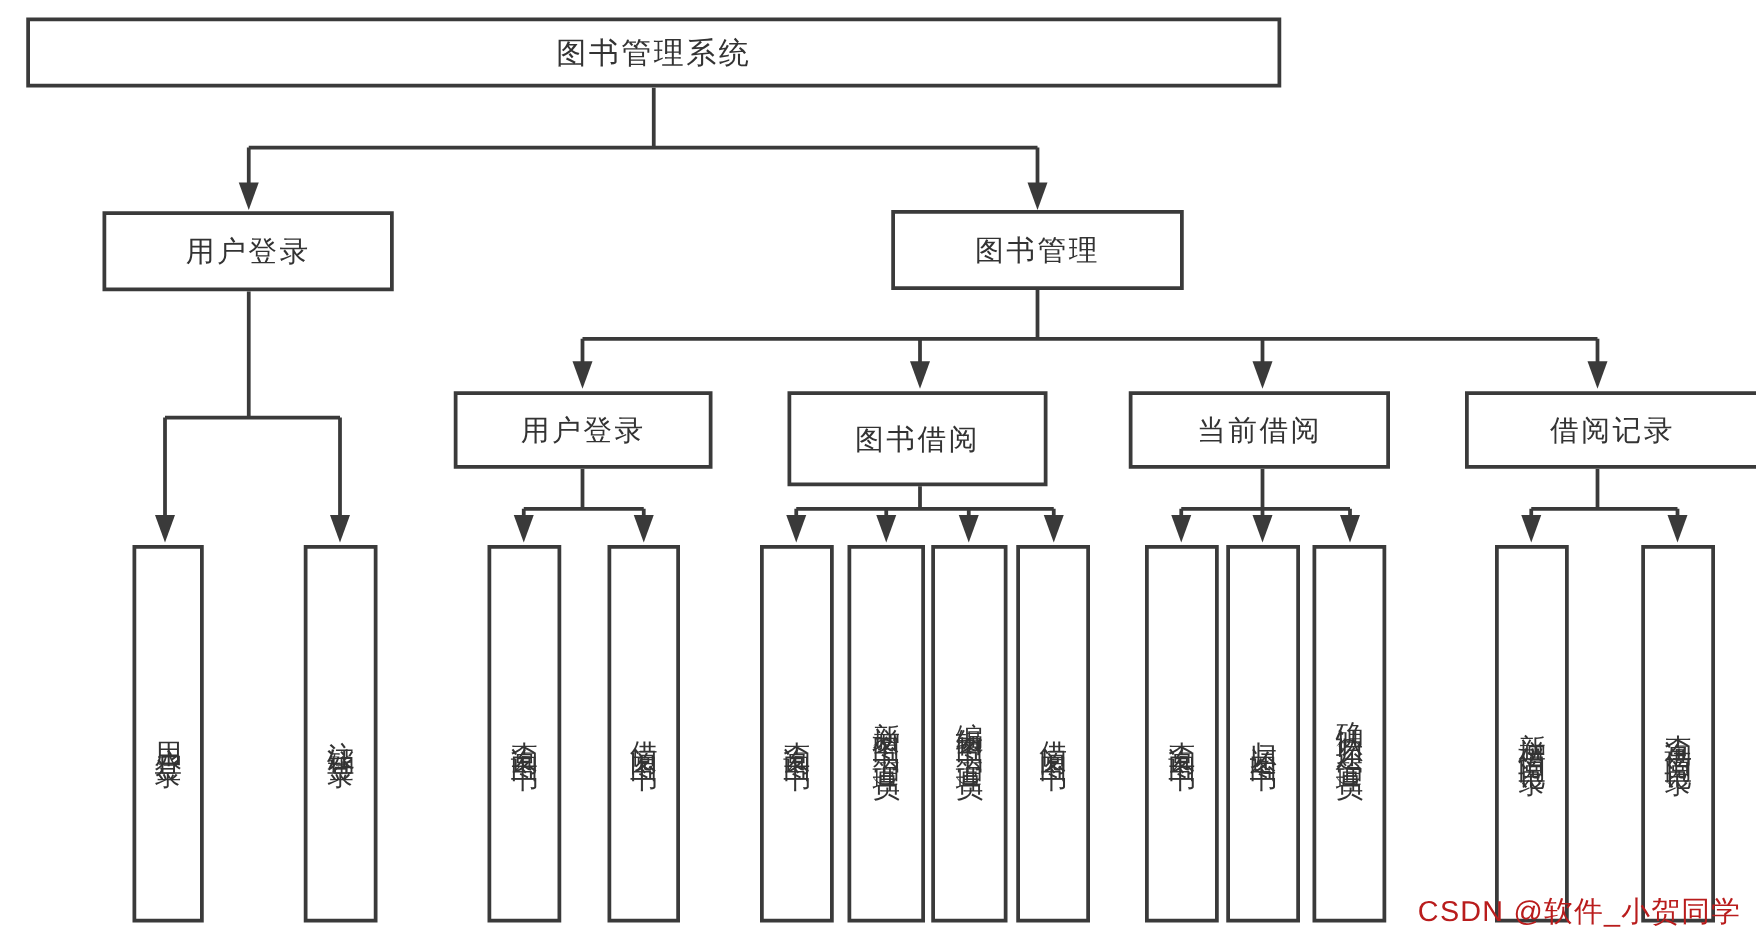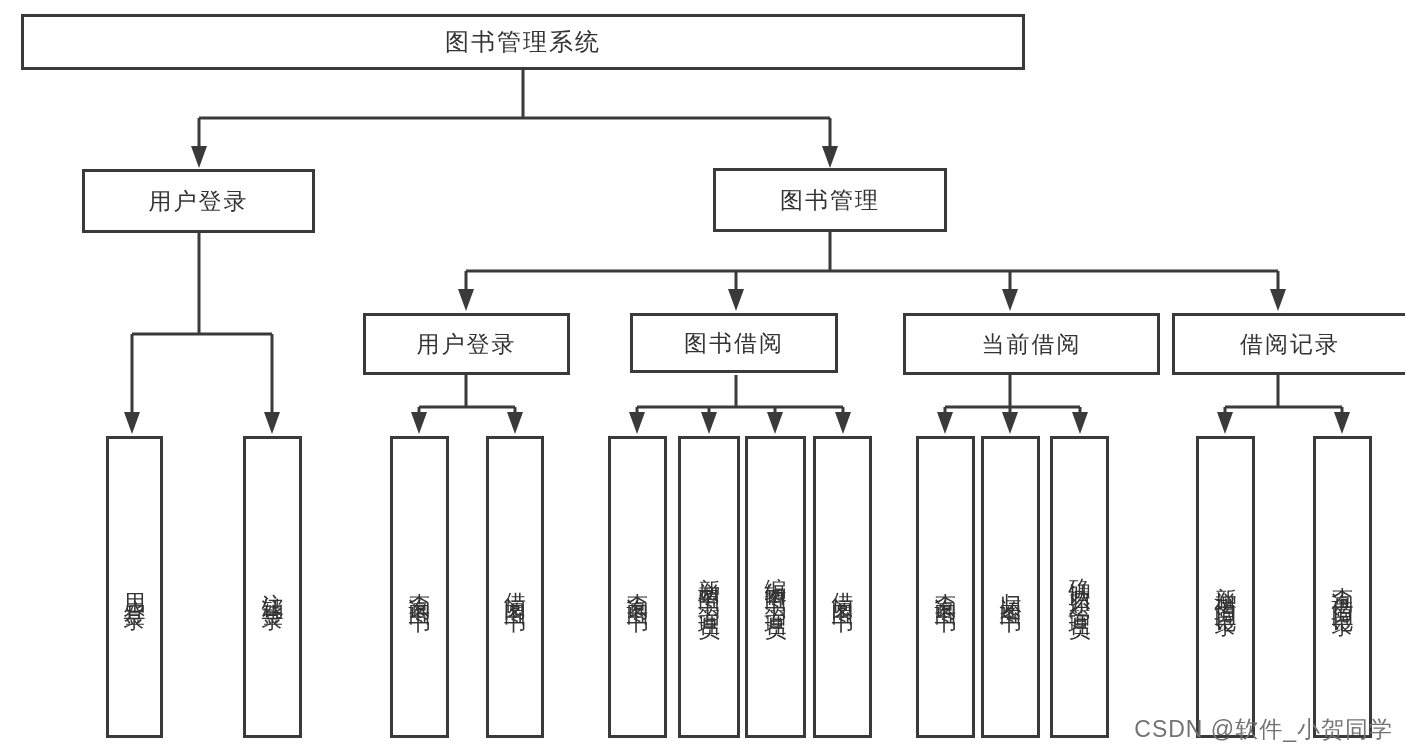--- a/index.html
+++ b/index.html
@@ -46,21 +46,21 @@
     font-size: 22px;
     letter-spacing: 6px;
     color: #333333;
     white-space: nowrap;
   }
   .watermark {
     position: absolute;
     right: 12px;
     bottom: 2px;
     font-size: 23px;
-    color: #737373;
+    color: #b91c1c;
     letter-spacing: 1px;
     z-index: 5;
     white-space: nowrap;
   }
 </style>
 </head>
 <body>
 
 <div id="stage">
 
@@ -121,24 +121,24 @@
   <div class="hbox" style="left:82px; top:169px; width:233px; height:64px;">
     <span>用户登录</span>
   </div>
   <div class="hbox" style="left:713px; top:168px; width:234px; height:64px;">
     <span>图书管理</span>
   </div>
 
   <div class="hbox" style="left:363px; top:313px; width:207px; height:62px;">
     <span>用户登录</span>
   </div>
-  <div class="hbox" style="left:630px; top:313px; width:208px; height:60px;align-items:center;">
+  <div class="hbox" style="left:630px; top:313px; width:208px; height:76px;align-items:center;">
     <span>图书借阅</span>
   </div>
-  <div class="hbox" style="left:903px; top:313px; width:257px; height:62px;">
+  <div class="hbox" style="left:903px; top:313px; width:209px; height:62px;">
     <span>当前借阅</span>
   </div>
   <div class="hbox" style="left:1172px; top:313px; width:236px; height:62px;">
     <span>借阅记录</span>
   </div>
 
   <div class="vbox" style="left:106px; width:57px;">
     <span class="vtext">用户登录</span>
   </div>
   <div class="vbox" style="left:243px; width:59px;">

